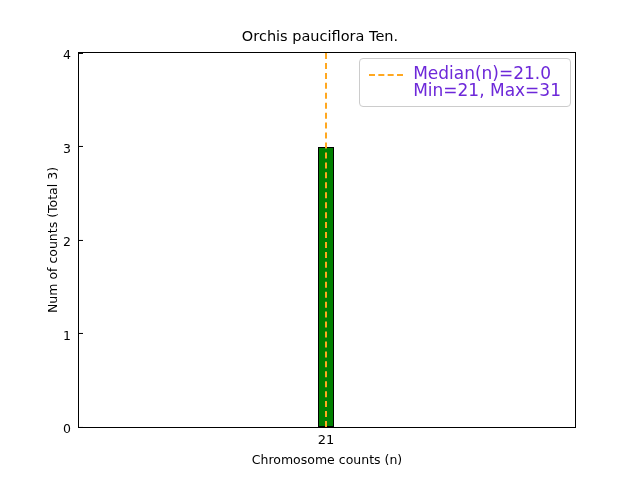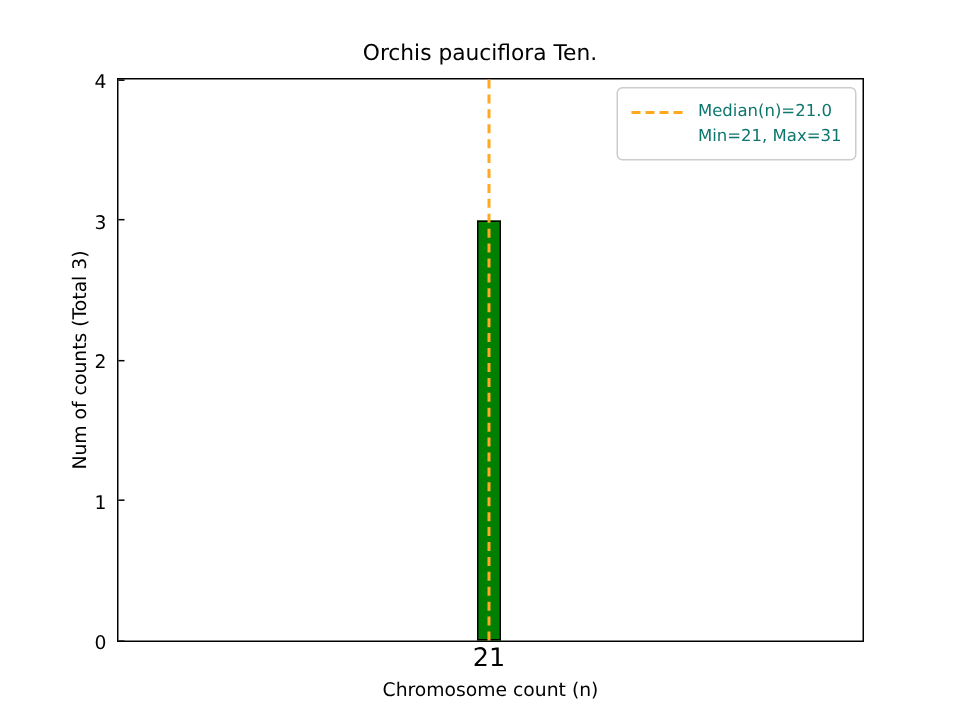--- a/index.html
+++ b/index.html
@@ -84,21 +84,21 @@
     left: 50%;
     bottom: 100%;
     width: 1.1px;
     height: 3.5px;
     background: #000000;
     transform: translateX(-50%);
   }
   .xtick .xtick-label {
     display: inline-block;
     padding-top: 6px;
-    font-size: 17px;
+    font-size: 13px;
     line-height: 13px;
     color: #000000;
   }
 
   
   #xlabel {
     position: absolute;
     left: 78px;
     top: 453px;
     width: 498px;
@@ -170,23 +170,23 @@
     content: "";
     position: absolute;
     left: 0;
     top: 50%;
     width: 34px;
     height: 0;
     border-top: 2.6px dashed #ffa820;
     transform: translateY(-50%);
   }
   .legend-text {
-    font-size: 11px;
+    font-size: 17px;
     line-height: 17px;
-    color: #0f766e;
+    color: #6d28d9;
     white-space: nowrap;
   }
 </style>
 </head>
 <body>
 
 <div id="figure">
 
   <div id="chart-title">Orchis pauciflora Ten.</div>
 
@@ -227,17 +227,17 @@
         <span class="legend-swatch"></span>
         <span class="legend-text">
           <span>Median(n)=21.0</span><br>
           <span>Min=21, Max=31</span>
         </span>
       </div>
     </div>
 
   </div>
 
-  <div id="xlabel">Chromosome count (n)</div>
+  <div id="xlabel">Chromosome counts (n)</div>
 
   <div id="ylabel">Num of counts  (Total 3)</div>
 
 </div>
 
 </body></html>

